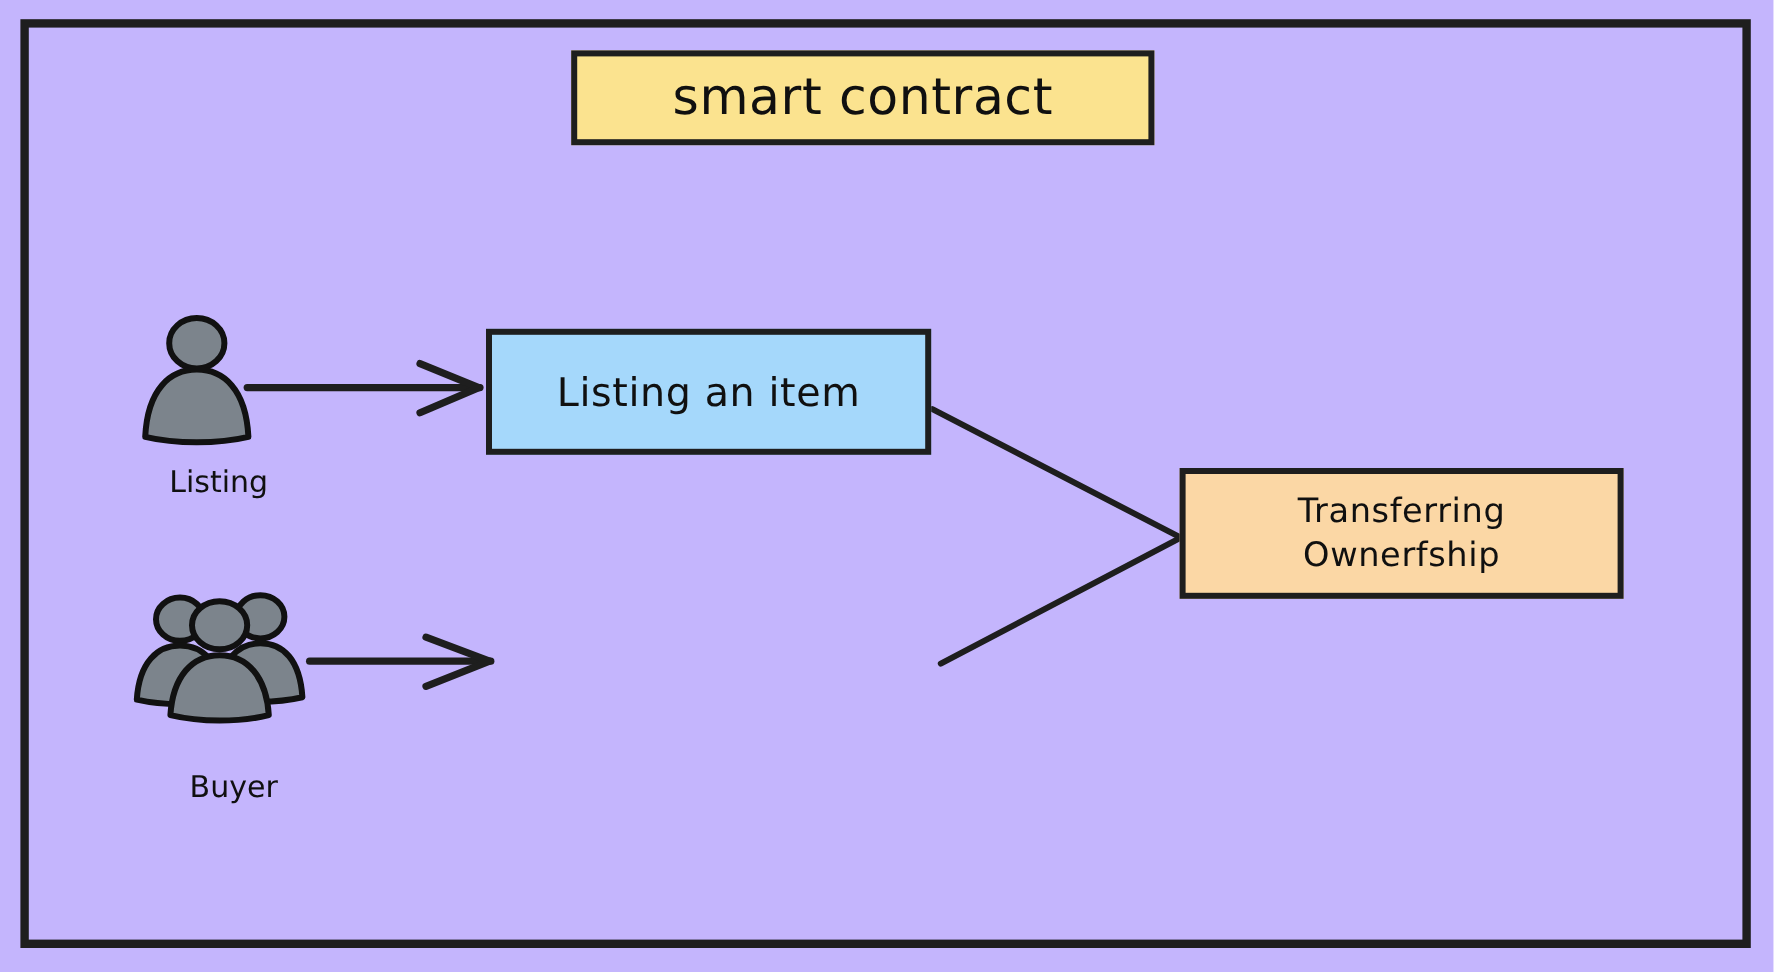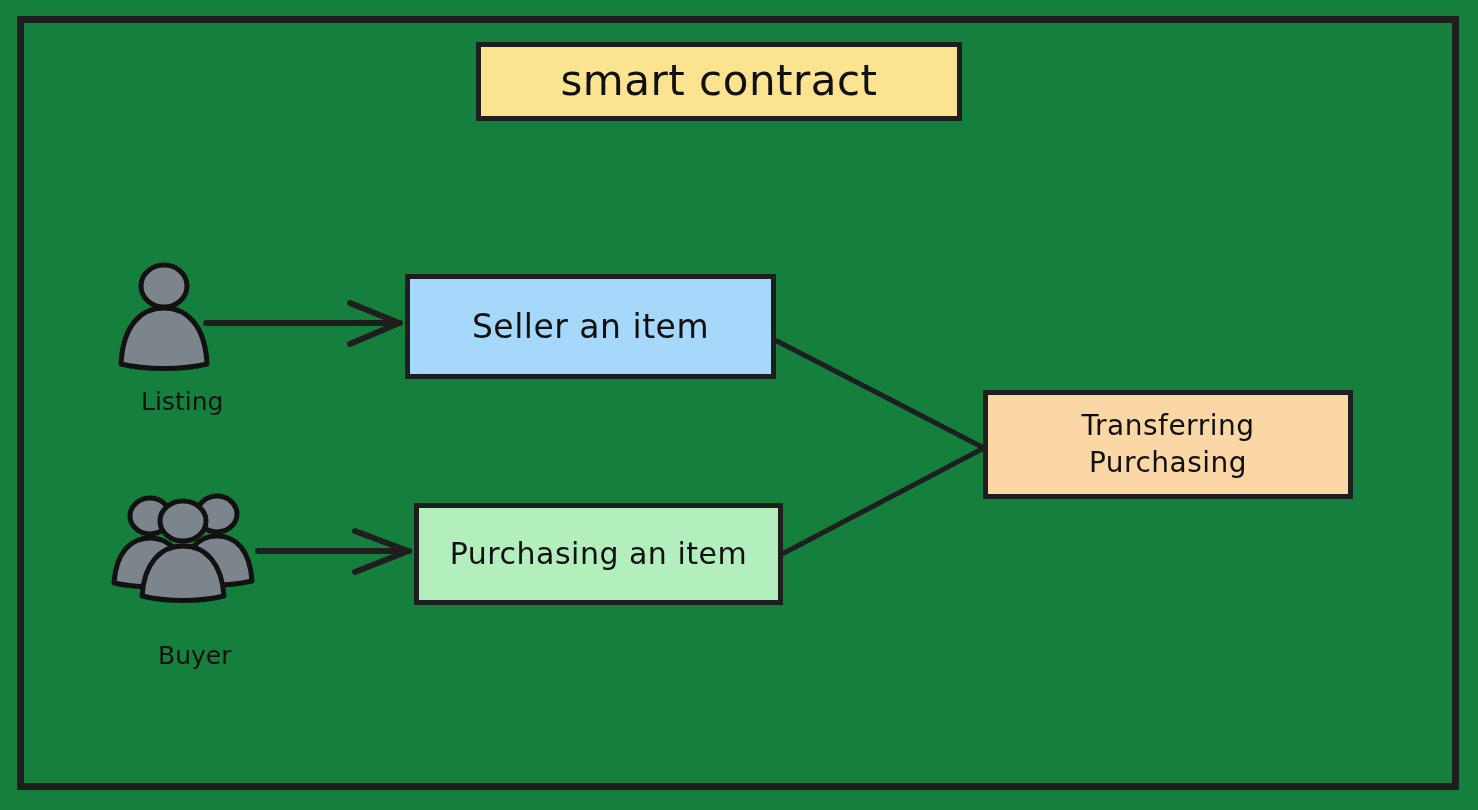--- a/index.html
+++ b/index.html
@@ -8,21 +8,21 @@
     padding: 0;
     background: #ffffff;
   }
   body {
     font-family: "DejaVu Sans", sans-serif;
   }
   #canvas {
     position: relative;
     width: 1478px;
     height: 810px;
-    background: #15803d;
+    background: #c4b5fd;
     overflow: hidden;
   }
   
   .outer-frame {
     position: absolute;
     left: 17px;
     top: 16px;
     width: 1442px;
     height: 774px;
     border: 7px solid #1e1e1e;
@@ -154,30 +154,27 @@
     <g>
       <path class="conn-line thin" d="M 784 553 L 982 449"></path>
     </g>
   </svg>
 
   <div class="node" id="title-box">
     <span class="node-label">smart contract</span>
   </div>
 
   <div class="node" id="listing-box">
-    <span class="node-label">Seller an item</span>
-  </div>
-
-  <div class="node" id="purchasing-box">
-    <span class="node-label">Purchasing an item</span>
-  </div>
+    <span class="node-label">Listing an item</span>
+  </div>
+
 
   <div class="node" id="transferring-box">
     <span class="node-label">Transferring
-Purchasing</span>
+Ownerfship</span>
   </div>
 
   <div class="actor" id="seller-actor">
     <svg width="110" height="115" viewBox="0 0 110 115" xmlns="http://www.w3.org/2000/svg">
 
       <ellipse cx="52" cy="28" rx="23" ry="21" fill="#7c848c" stroke="#111111" stroke-width="5"></ellipse>
 
       <path d="M 9 106 C 11 66 30 50 52 50 C 74 50 93 66 95 106 C 70 112 34 112 9 106 Z" fill="#7c848c" stroke="#111111" stroke-width="5" stroke-linejoin="round"></path>
     </svg>
   </div>

